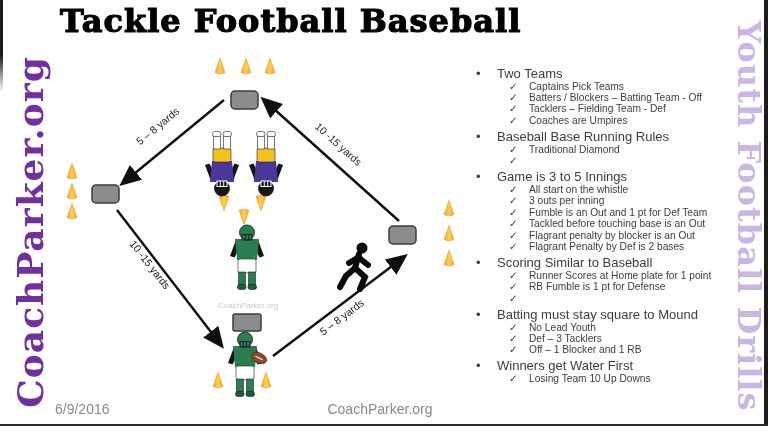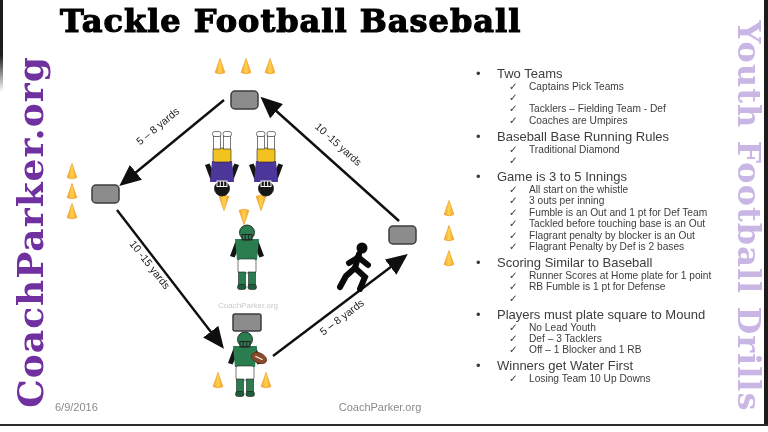--- a/index.html
+++ b/index.html
@@ -22,21 +22,21 @@
     color:var(--title_black);-webkit-text-stroke:1.2px var(--title_black);}
 
   .diagram{position:absolute;left:0;top:0;}
 
   .rules{position:absolute;left:462px;top:63px;width:258px;color:var(--text_gray);}
   .rule-head{display:flex;gap:13px;padding-left:14px;font-size:13px;line-height:15px;margin-top:2.5px;}
   .rule-head .bullet{width:8px;}
   .rule-sub{display:flex;gap:9px;padding-left:47px;font-size:10.2px;line-height:11.4px;}
   .rule-sub .check{width:11px;}
 
-  .footer{position:absolute;font-size:11px;color:var(--footer_gray);}
+  .footer{position:absolute;font-size:14px;color:var(--footer_gray);}
   .footer.date{left:55px;top:401px;}
   .footer.site{left:300px;top:401px;width:160px;text-align:center;}
 </style>
 </head>
 <body>
 
 <div class="slide">
 
   <div class="edge-left"></div>
   <div class="edge-right"></div>
@@ -134,20 +134,21 @@
       <div class="rule-head">
         <span class="bullet">•</span>
         <span>Two Teams</span>
       </div>
       <div class="rule-sub">
         <span class="check">✓</span>
         <span>Captains Pick Teams</span>
       </div>
       <div class="rule-sub">
         <span class="check">✓</span>
+        <span>Batters / Blockers – Batting Team - Off</span>
       </div>
       <div class="rule-sub">
         <span class="check">✓</span>
         <span>Tacklers – Fielding Team - Def</span>
       </div>
       <div class="rule-sub">
         <span class="check">✓</span>
         <span>Coaches are Umpires</span>
       </div>
       <div class="rule-head">
@@ -199,21 +200,21 @@
       </div>
       <div class="rule-sub">
         <span class="check">✓</span>
         <span>RB Fumble is 1 pt for Defense</span>
       </div>
       <div class="rule-sub">
         <span class="check">✓</span>
       </div>
       <div class="rule-head">
         <span class="bullet">•</span>
-        <span>Players must plate square to Mound</span>
+        <span>Batting must stay square to Mound</span>
       </div>
       <div class="rule-sub">
         <span class="check">✓</span>
         <span>No Lead Youth</span>
       </div>
       <div class="rule-sub">
         <span class="check">✓</span>
         <span>Def – 3 Tacklers</span>
       </div>
       <div class="rule-sub">

